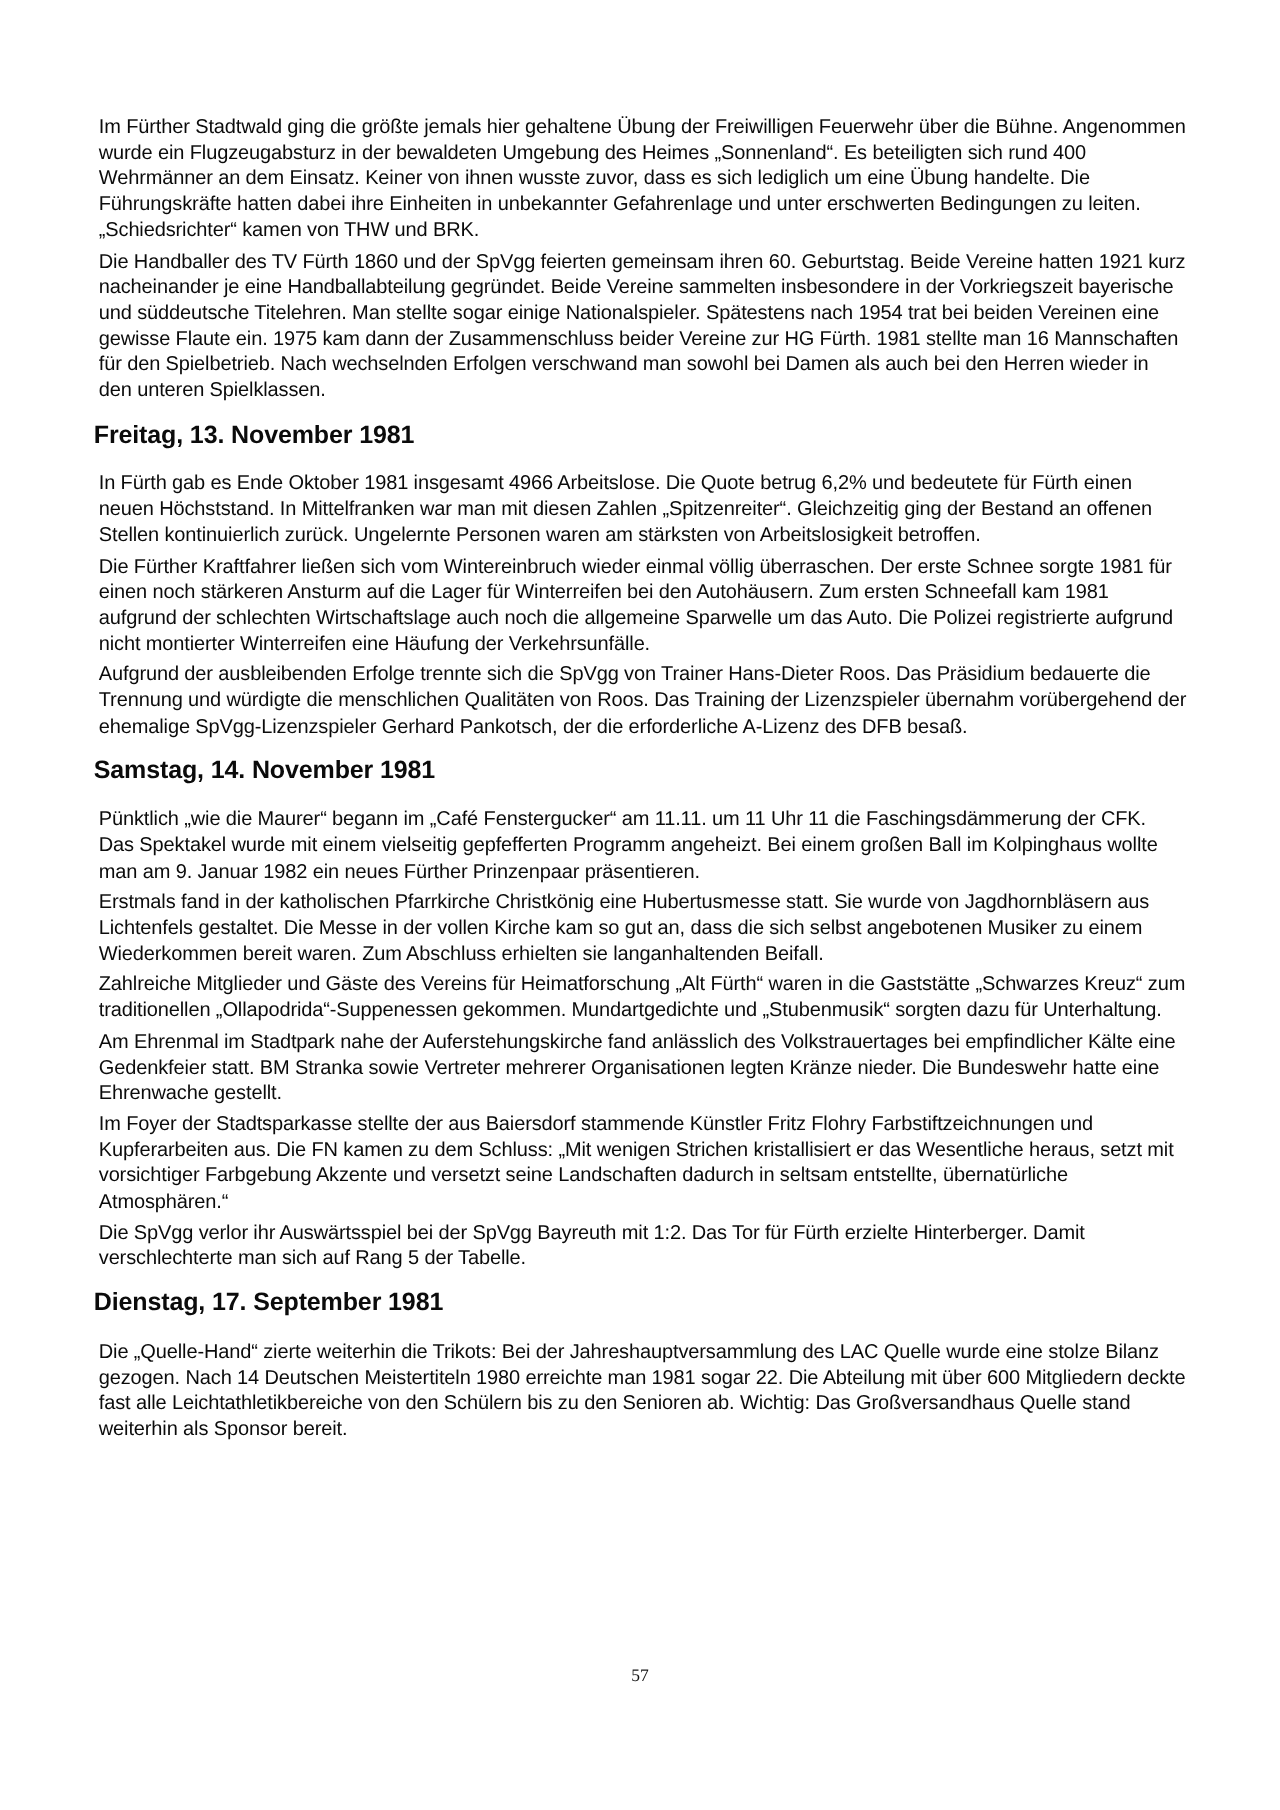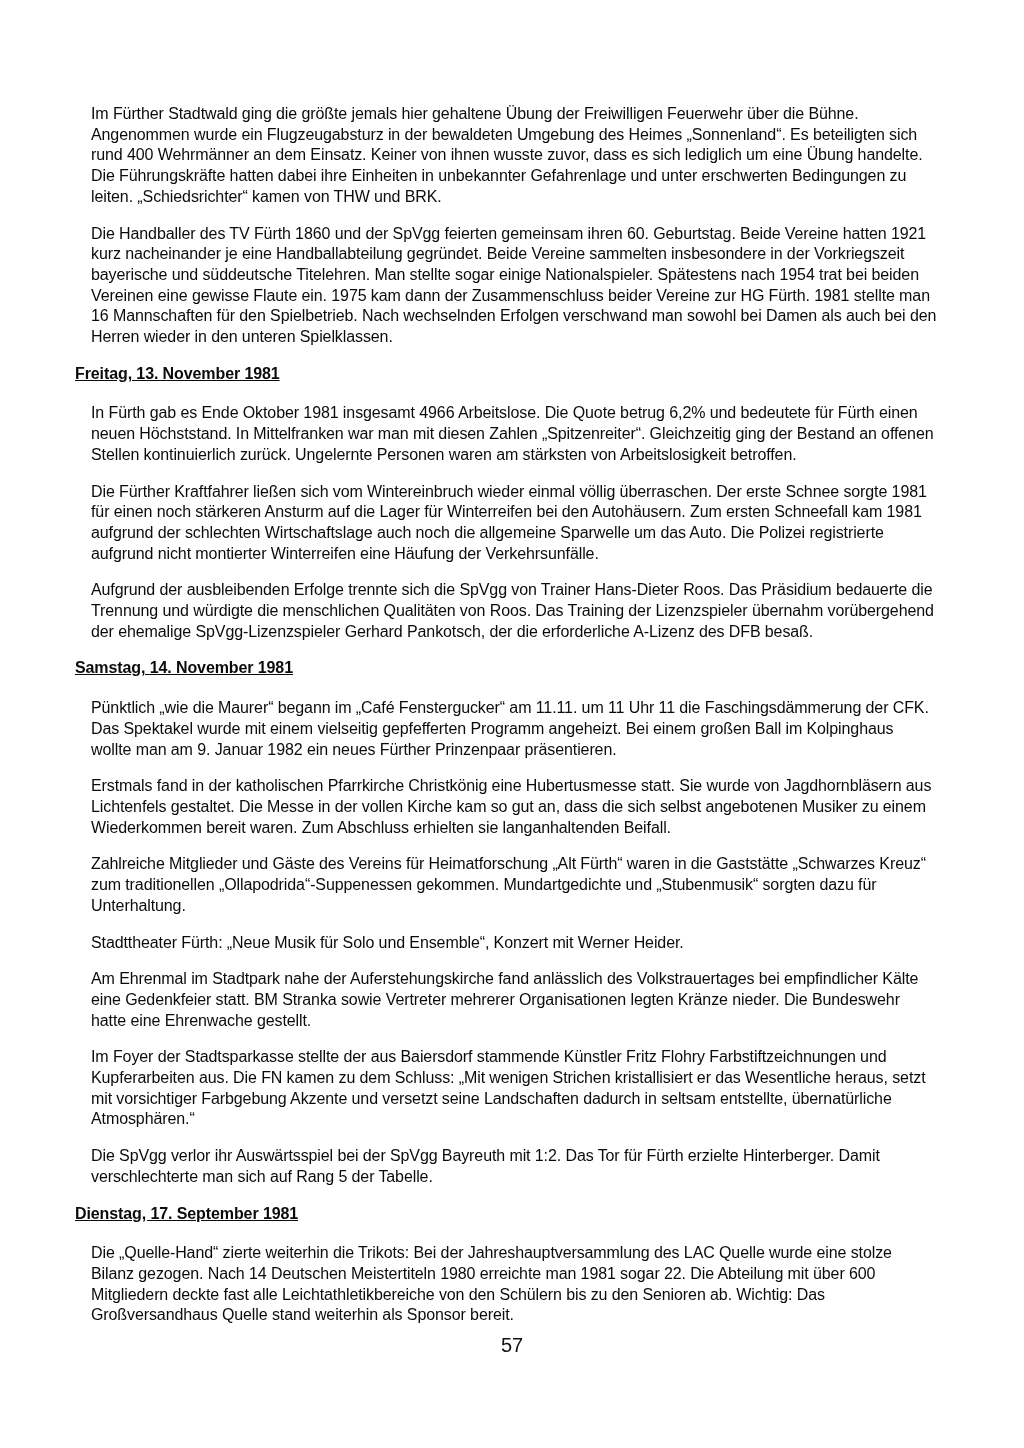--- a/index.html
+++ b/index.html
@@ -20,37 +20,36 @@
     position: absolute;
     left: 75px;
     top: 88px;
     width: 878px;
     font-size: 16px;
     line-height: 20.7px;
     text-align: left;
     letter-spacing: -0.1px;
   }
   .content p {
-    margin: 16px;
+    margin: 4px;
   }
   .content h2 {
-    font-size: 16px;
+    font-size: 20px;
     line-height: 20.7px;
     font-weight: bold;
     margin: 14px 0 19px 0;
-    text-decoration: underline;
   }
   .page-number {
     position: absolute;
     left: 0;
     top: 1334px;
     width: 1024px;
     text-align: center;
-    font-family: Liberation Sans, sans-serif;
-    font-size: 20px;
+    font-family: Liberation Serif, serif;
+    font-size: 14px;
     color: #111111;
   }
 </style>
 </head>
 <body>
 
 <div class="page">
   <div class="content">
 
     <p>Im Fürther Stadtwald ging die größte jemals hier gehaltene Übung der Freiwilligen Feuerwehr über die Bühne. Angenommen wurde ein Flugzeugabsturz in der bewaldeten Umgebung des Heimes „Sonnenland“. Es beteiligten sich rund 400 Wehrmänner an dem Einsatz. Keiner von ihnen wusste zuvor, dass es sich lediglich um eine Übung handelte. Die Führungskräfte hatten dabei ihre Einheiten in unbekannter Gefahrenlage und unter erschwerten Bedingungen zu leiten. „Schiedsrichter“ kamen von THW und BRK.</p>
@@ -58,21 +57,20 @@
 
     <h2>Freitag, 13. November 1981</h2>
     <p>In Fürth gab es Ende Oktober 1981 insgesamt 4966 Arbeitslose. Die Quote betrug 6,2% und bedeutete für Fürth einen neuen Höchststand. In Mittelfranken war man mit diesen Zahlen „Spitzenreiter“. Gleichzeitig ging der Bestand an offenen Stellen kontinuierlich zurück. Ungelernte Personen waren am stärksten von Arbeitslosigkeit betroffen.</p>
     <p>Die Fürther Kraftfahrer ließen sich vom Wintereinbruch wieder einmal völlig überraschen. Der erste Schnee sorgte 1981 für einen noch stärkeren Ansturm auf die Lager für Winterreifen bei den Autohäusern. Zum ersten Schneefall kam 1981 aufgrund der schlechten Wirtschaftslage auch noch die allgemeine Sparwelle um das Auto. Die Polizei registrierte aufgrund nicht montierter Winterreifen eine Häufung der Verkehrsunfälle.</p>
     <p>Aufgrund der ausbleibenden Erfolge trennte sich die SpVgg von Trainer Hans-Dieter Roos. Das Präsidium bedauerte die Trennung und würdigte die menschlichen Qualitäten von Roos. Das Training der Lizenzspieler übernahm vorübergehend der ehemalige SpVgg-Lizenzspieler Gerhard Pankotsch, der die erforderliche A-Lizenz des DFB besaß.</p>
 
     <h2>Samstag, 14. November 1981</h2>
     <p>Pünktlich „wie die Maurer“ begann im „Café Fenstergucker“ am 11.11. um 11 Uhr 11 die Faschingsdämmerung der CFK. Das Spektakel wurde mit einem vielseitig gepfefferten Programm angeheizt. Bei einem großen Ball im Kolpinghaus wollte man am 9. Januar 1982 ein neues Fürther Prinzenpaar präsentieren.</p>
     <p>Erstmals fand in der katholischen Pfarrkirche Christkönig eine Hubertusmesse statt. Sie wurde von Jagdhornbläsern aus Lichtenfels gestaltet. Die Messe in der vollen Kirche kam so gut an, dass die sich selbst angebotenen Musiker zu einem Wiederkommen bereit waren. Zum Abschluss erhielten sie langanhaltenden Beifall.</p>
     <p>Zahlreiche Mitglieder und Gäste des Vereins für Heimatforschung „Alt Fürth“ waren in die Gaststätte „Schwarzes Kreuz“ zum traditionellen „Ollapodrida“-Suppenessen gekommen. Mundartgedichte und „Stubenmusik“ sorgten dazu für Unterhaltung.</p>
-    <p>Stadttheater Fürth: „Neue Musik für Solo und Ensemble“, Konzert mit Werner Heider.</p>
 
     <p>Am Ehrenmal im Stadtpark nahe der Auferstehungskirche fand anlässlich des Volkstrauertages bei empfindlicher Kälte eine Gedenkfeier statt. BM Stranka sowie Vertreter mehrerer Organisationen legten Kränze nieder. Die Bundeswehr hatte eine Ehrenwache gestellt.</p>
     <p>Im Foyer der Stadtsparkasse stellte der aus Baiersdorf stammende Künstler Fritz Flohry Farbstiftzeichnungen und Kupferarbeiten aus. Die FN kamen zu dem Schluss: „Mit wenigen Strichen kristallisiert er das Wesentliche heraus, setzt mit vorsichtiger Farbgebung Akzente und versetzt seine Landschaften dadurch in seltsam entstellte, übernatürliche Atmosphären.“</p>
     <p>Die SpVgg verlor ihr Auswärtsspiel bei der SpVgg Bayreuth mit 1:2. Das Tor für Fürth erzielte Hinterberger. Damit verschlechterte man sich auf Rang 5 der Tabelle.</p>
 
     <h2>Dienstag, 17. September 1981</h2>
     <p>Die „Quelle-Hand“ zierte weiterhin die Trikots: Bei der Jahreshauptversammlung des LAC Quelle wurde eine stolze Bilanz gezogen. Nach 14 Deutschen Meistertiteln 1980 erreichte man 1981 sogar 22. Die Abteilung mit über 600 Mitgliedern deckte fast alle Leichtathletikbereiche von den Schülern bis zu den Senioren ab. Wichtig: Das Großversandhaus Quelle stand weiterhin als Sponsor bereit.</p>
 
   </div>
 

